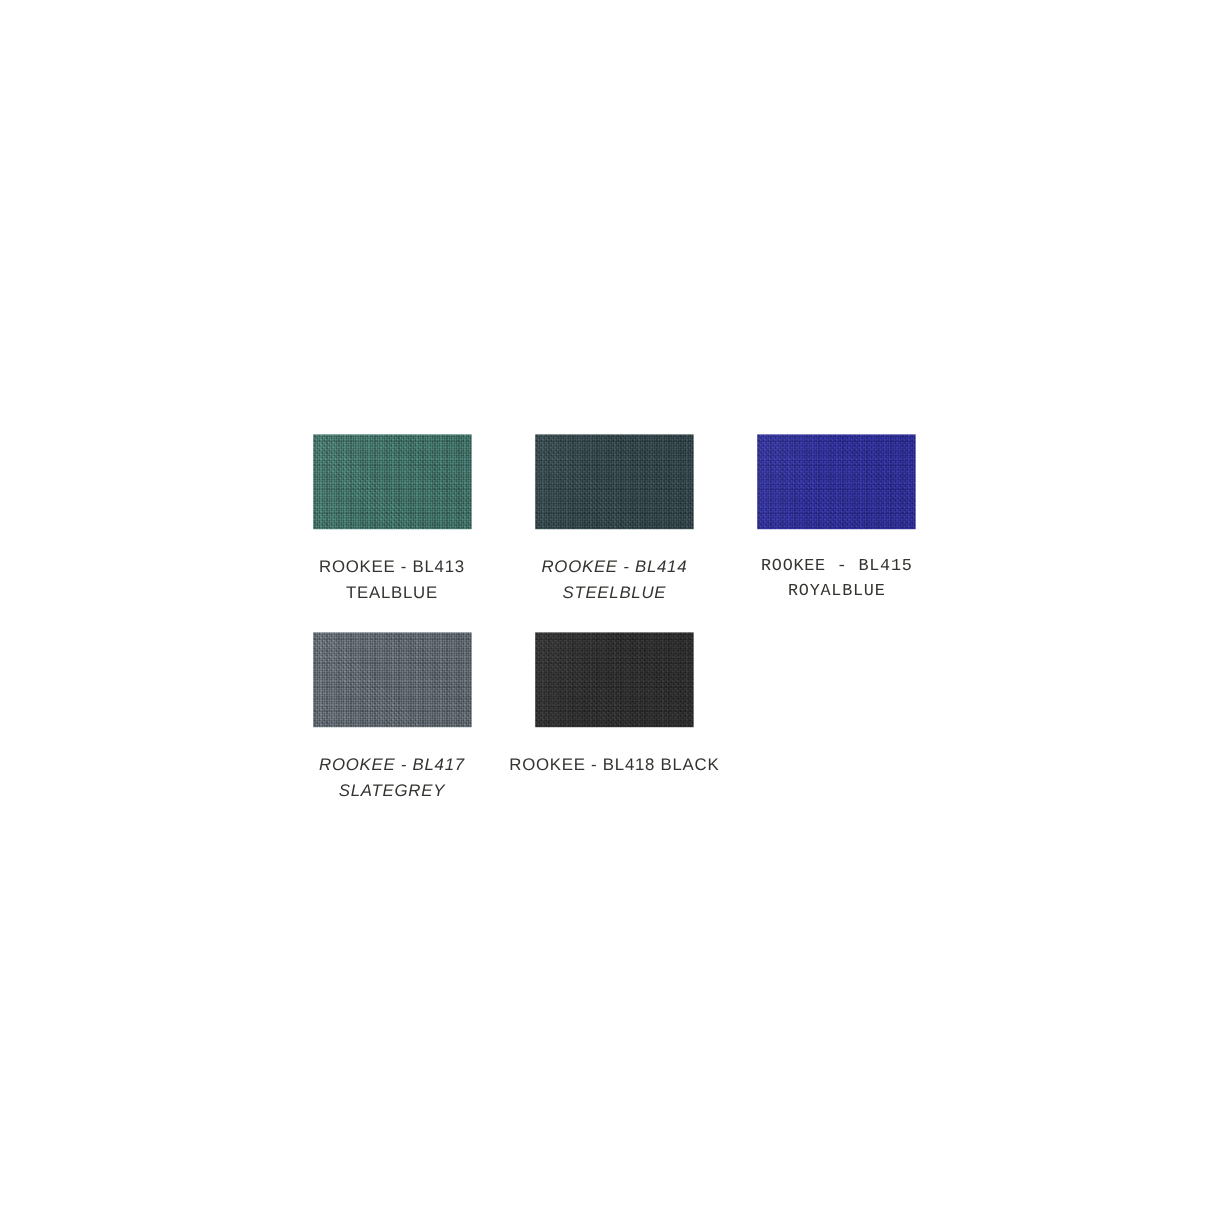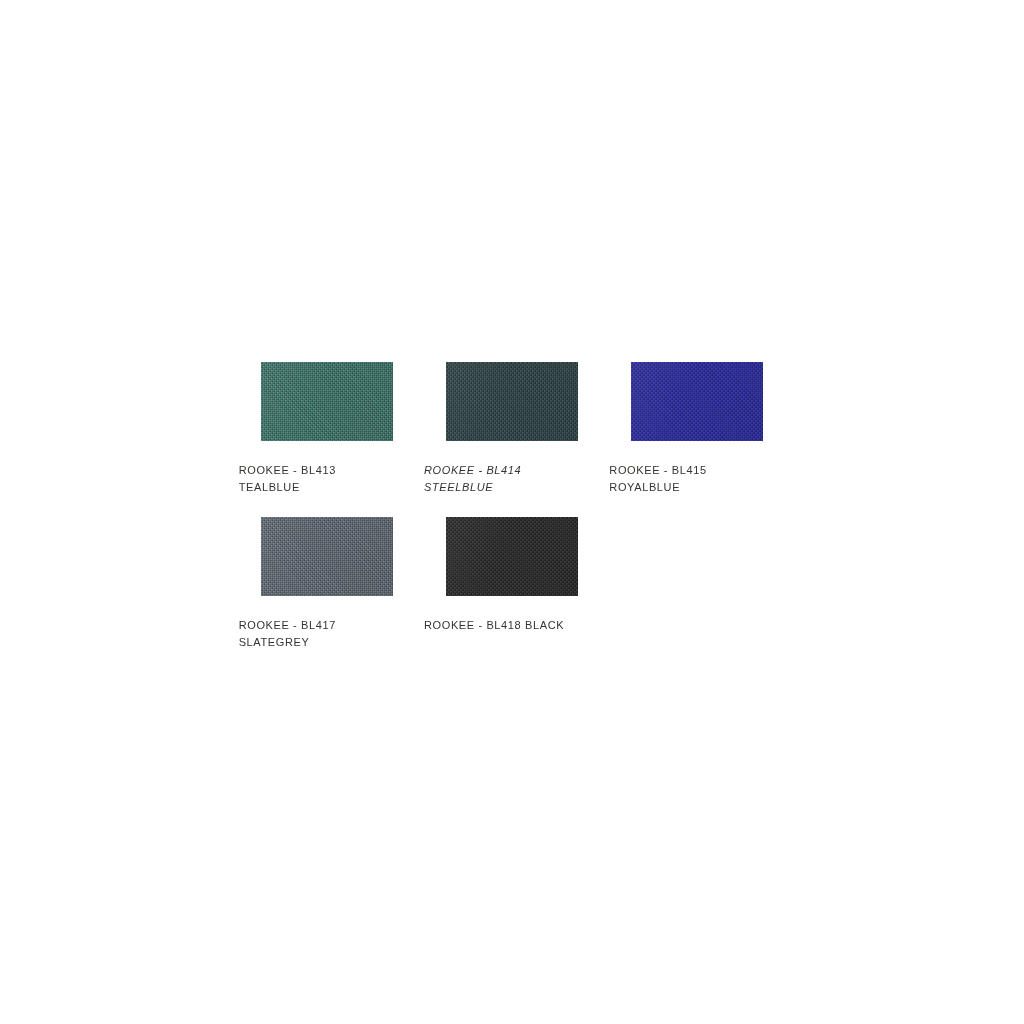--- a/index.html
+++ b/index.html
@@ -87,22 +87,23 @@
     inset: 0;
     background: linear-gradient(115deg,
       rgba(255,255,255,0.045) 0%,
       rgba(255,255,255,0.00) 42%,
       rgba(0,0,0,0.035) 100%);
   }
 
   .swatch-label {
     margin-top: 21px;
     width: 176px;
+    text-align: center;
     font-family: "Liberation Sans", sans-serif;
-    font-size: 11px;
+    font-size: 14px;
     line-height: 1.52;
     letter-spacing: 0.62px;
     color: #33332f;
     font-weight: 400;
     text-transform: uppercase;
     white-space: pre-line;
   }
 </style>
 </head>
 <body>
@@ -130,32 +131,32 @@
       <div class="swatch-label" style="color: rgb(51, 51, 47); font-style: italic;">ROOKEE - BL414
 STEELBLUE</div>
     </div>
 
     <div class="swatch-cell">
       <div class="swatch-chip" style="background-color: rgb(43, 43, 150);">
         <span class="weave"></span>
         <span class="weave2"></span>
         <span class="sheen"></span>
       </div>
-      <div class="swatch-label" style="color: rgb(51, 51, 47);">ROOKEE - BL415
+      <div class="swatch-label" style="color: rgb(51, 51, 47); font-family: Liberation Mono, monospace;">ROOKEE - BL415
 ROYALBLUE</div>
     </div>
 
 
     <div class="swatch-cell">
       <div class="swatch-chip" style="background-color: rgb(94, 102, 110);">
         <span class="weave"></span>
         <span class="weave2"></span>
         <span class="sheen"></span>
       </div>
-      <div class="swatch-label" style="color: rgb(51, 51, 47);">ROOKEE - BL417
+      <div class="swatch-label" style="color: rgb(51, 51, 47); font-style: italic;">ROOKEE - BL417
 SLATEGREY</div>
     </div>
 
     <div class="swatch-cell">
       <div class="swatch-chip" style="background-color: rgb(42, 42, 42);">
         <span class="weave"></span>
         <span class="weave2"></span>
         <span class="sheen"></span>
       </div>
       <div class="swatch-label" style="color: rgb(51, 51, 47);">ROOKEE - BL418 BLACK</div>

